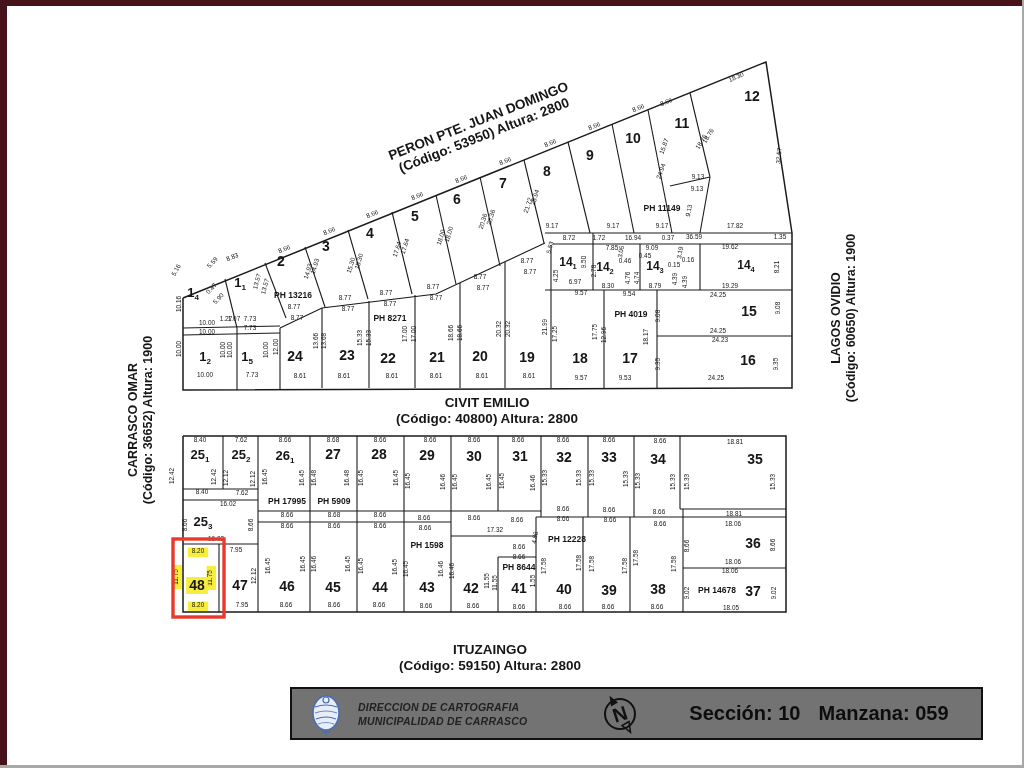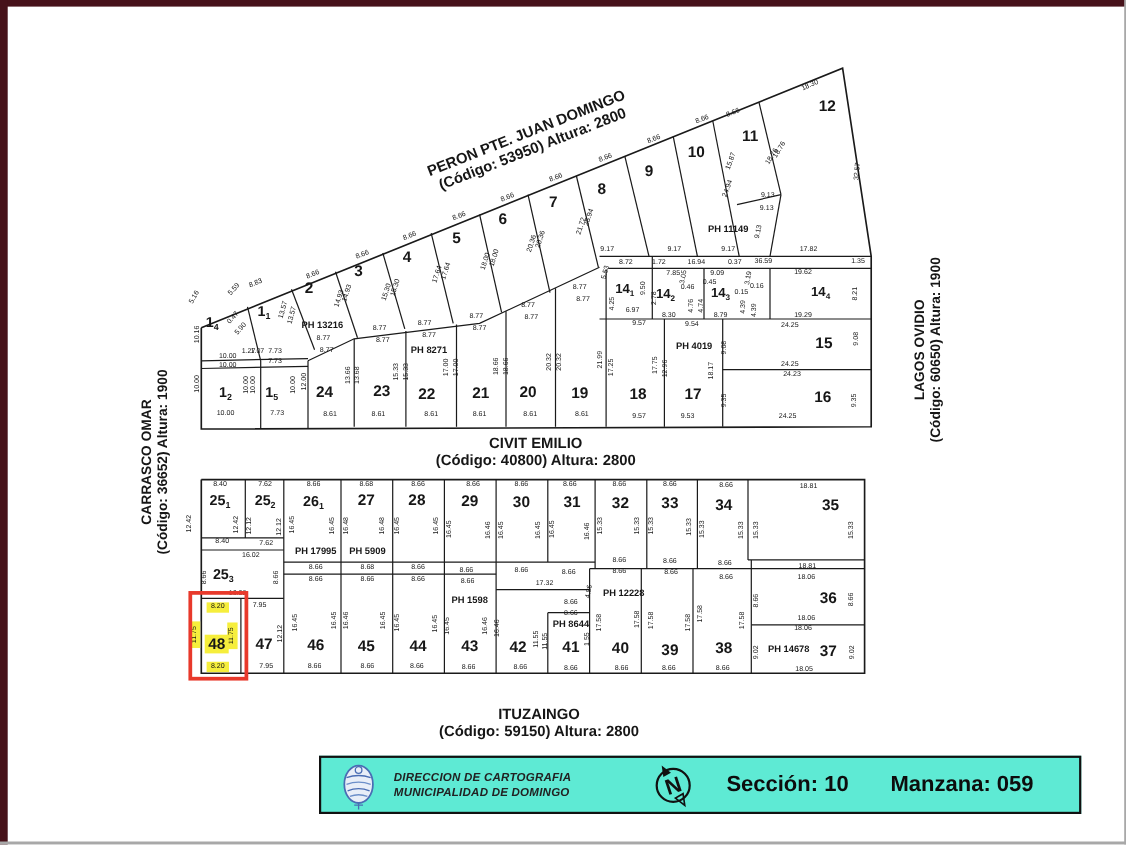--- a/index.html
+++ b/index.html
@@ -5,27 +5,27 @@
   html,body{margin:0;padding:0;background:#ffffff;}
   .page{position:relative;width:1024px;height:768px;background:#ffffff;overflow:hidden;
         font-family:"Liberation Sans",sans-serif;}
   .edge-top{position:absolute;left:0;top:0;width:1024px;height:6px;background:#47121a;}
   .edge-left{position:absolute;left:0;top:0;width:7px;height:768px;background:#47121a;}
   .edge-right{position:absolute;right:0;top:0;width:2px;height:768px;background:#a8a8a8;}
   .edge-bottom{position:absolute;left:0;bottom:0;width:1024px;height:3px;background:#a8a8a8;}
   #map-svg{position:absolute;left:0;top:0;}
   #map-svg text{font-family:"Liberation Sans",sans-serif;fill:#161616;}
   .footer-bar{position:absolute;left:290px;top:687px;width:693px;height:53px;
-      border:2.5px solid #111;background:#5eead4;display:flex;align-items:center;box-sizing:border-box;}
+      border:2.5px solid #111;background:#737373;display:flex;align-items:center;box-sizing:border-box;}
   .emblem{margin-left:16px;flex:0 0 auto;}
   .footer-lines{margin-left:14px;display:flex;flex-direction:column;gap:2px;
       font-style:italic;font-weight:bold;font-size:10.5px;color:#222;letter-spacing:0.2px;}
   .compass{margin-left:70px;flex:0 0 auto;}
-  .section-text{margin-left:25px;font-size:20px;font-weight:bold;color:#0d0d0d;white-space:nowrap;}
-  .manzana-text{margin-left:38px;font-size:20px;font-weight:bold;color:#0d0d0d;white-space:nowrap;}
+  .section-text{margin-left:46px;font-size:20px;font-weight:bold;color:#0d0d0d;white-space:nowrap;}
+  .manzana-text{margin-left:18px;font-size:20px;font-weight:bold;color:#0d0d0d;white-space:nowrap;}
 </style>
 </head>
 <body>
 
 <div class="page">
   <svg id="map-svg" width="1024" height="768" viewBox="0 0 1024 768">
       <polyline points="183,298 766,62 792,233 792,388 183,390 183,298" fill="none" stroke="#1a1a1a" stroke-width="1.5"></polyline>
       <polyline points="183,436 786,436 786,612 183,612 183,436" fill="none" stroke="#1a1a1a" stroke-width="1.5"></polyline>
       <polyline points="280,328 322,308 436,294 545,243" fill="none" stroke="#1a1a1a" stroke-width="1.1"></polyline>
       <line x1="545" y1="233" x2="792" y2="233" stroke="#1a1a1a" stroke-width="1.1"></line>
@@ -1013,21 +1013,21 @@
       <ellipse cx="18" cy="22" rx="13" ry="17" fill="#e8eef8" stroke="#4a6db4" stroke-width="1.6"></ellipse>
       <path d="M7,16 Q18,12 29,16" fill="none" stroke="#4a6db4" stroke-width="1.2"></path>
       <path d="M7,22 Q18,18 29,22" fill="none" stroke="#6c8fc9" stroke-width="1.2"></path>
       <path d="M8,28 Q18,24 28,28" fill="none" stroke="#4a6db4" stroke-width="1.2"></path>
       <path d="M10,33 Q18,30 26,33" fill="none" stroke="#6c8fc9" stroke-width="1.2"></path>
       <circle cx="18" cy="9" r="3" fill="none" stroke="#4a6db4" stroke-width="1.2"></circle>
       <path d="M18,39 L18,45 M14,41 L22,41" stroke="#4a6db4" stroke-width="1.2"></path>
     </svg>
     <div class="footer-lines">
       <span>DIRECCION DE CARTOGRAFIA</span>
-      <span>MUNICIPALIDAD DE DOMINGO</span>
+      <span>MUNICIPALIDAD DE CARRASCO</span>
     </div>
     <svg class="compass" width="46" height="46" viewBox="0 0 46 46">
       <circle cx="23" cy="23" r="15" fill="none" stroke="#111" stroke-width="2"></circle>
       <polygon points="23,2 27,12 19,12" fill="#111" transform="rotate(-30 23 23)"></polygon>
       <polygon points="23,44 27,34 19,34" fill="none" stroke="#111" stroke-width="1.5" transform="rotate(-30 23 23)"></polygon>
       <text x="23" y="30" text-anchor="middle" font-size="20" font-weight="bold" fill="#111" transform="rotate(-18 23 23)" style="font-family:'Liberation Sans',sans-serif;">N</text>
     </svg>
     <div class="section-text">Sección: 10</div>
     <div class="manzana-text">Manzana: 059</div>
   </div>

